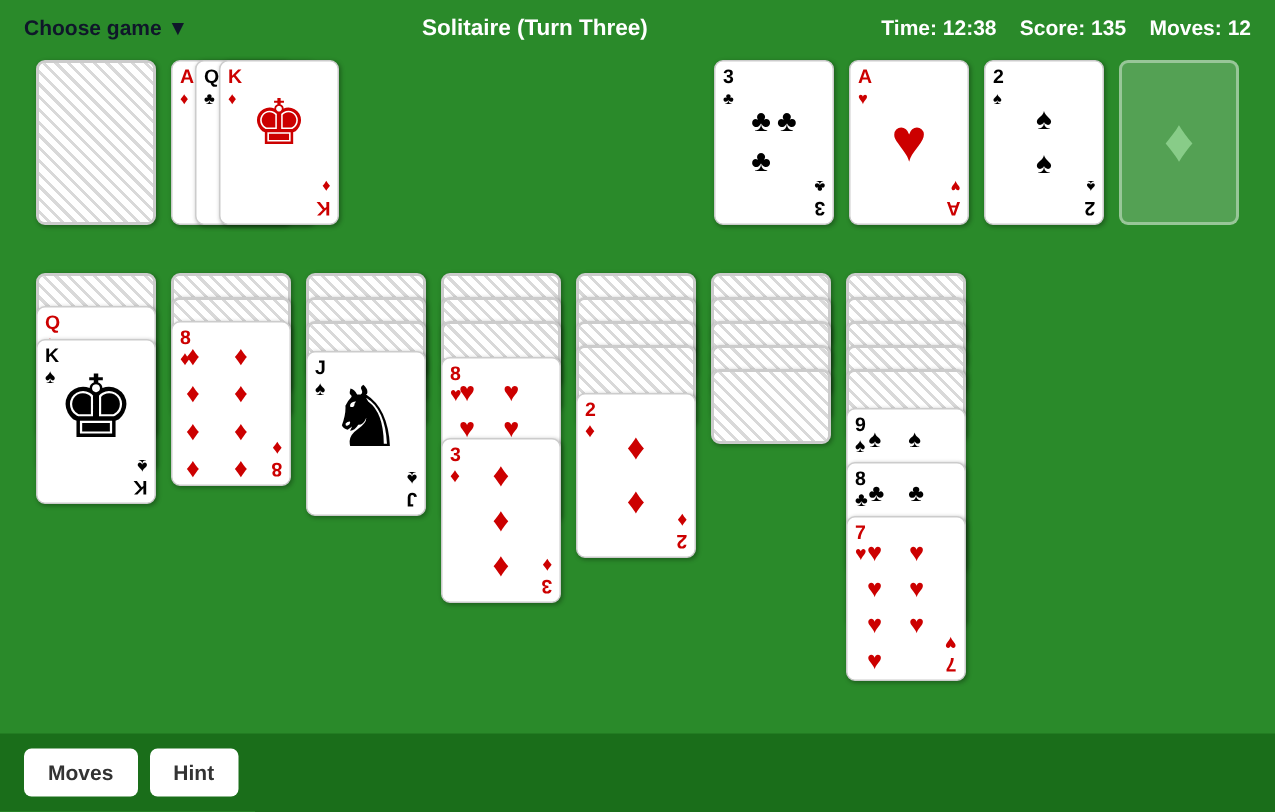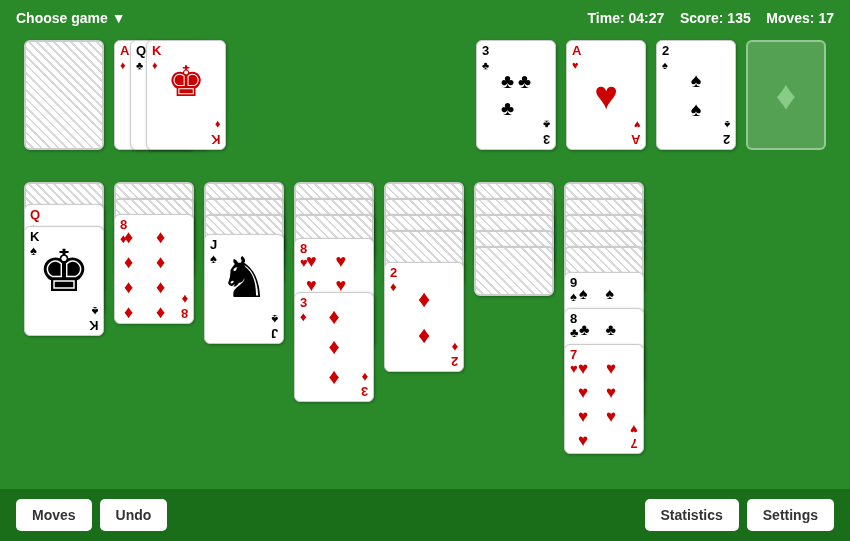--- a/index.html
+++ b/index.html
@@ -19,21 +19,21 @@
     }
     
     #header {
       display: flex;
       justify-content: space-between;
       align-items: center;
       padding: 8px 16px;
       height: 36px;
     }
     #choose-game {
-      color: #ffffff;
+      color: #0f172a;
       font-size: 14px;
       font-weight: bold;
       cursor: pointer;
       display: flex;
       align-items: center;
       gap: 4px;
     }
     #title {
       color: white;
       font-size: 15px;
@@ -172,26 +172,27 @@
       transform: translate(-50%, -50%);
     }
   </style>
 </head>
 <body>
 
 <div id="app">
 
   <div id="header">
     <div id="choose-game">Choose game ▼</div>
+    <div id="title">Solitaire (Turn Three)</div>
     <div id="stats-bar">
-      <span>Time: 04:27</span>
+      <span>Time: 12:38</span>
       &nbsp;&nbsp;
       <span>Score: 135</span>
       &nbsp;&nbsp;
-      <span>Moves: 17</span>
+      <span>Moves: 12</span>
     </div>
   </div>
 
   <div id="game-area">
 
     <div id="top-row" style="display:flex; gap:10px; align-items:flex-start; padding:0 8px;">
 
       <div class="card-back" style="width:80px;height:110px;flex-shrink:0;">
         <div class="card-back-pattern"></div>
       </div>
@@ -455,20 +456,16 @@
           <div class="card-value-br red" style="font-size:13px; font-weight:bold;">7<br><span>♥</span></div>
         </div>
       </div>
 
     </div>
   </div>
 
   <div id="bottom-bar">
     <div class="btn-group">
       <button class="btn">Moves</button>
-      <button class="btn">Undo</button>
-    </div>
-    <div class="btn-group">
-      <button class="btn">Statistics</button>
-      <button class="btn">Settings</button>
+      <button class="btn">Hint</button>
     </div>
   </div>
 </div>
 
 </body></html>

